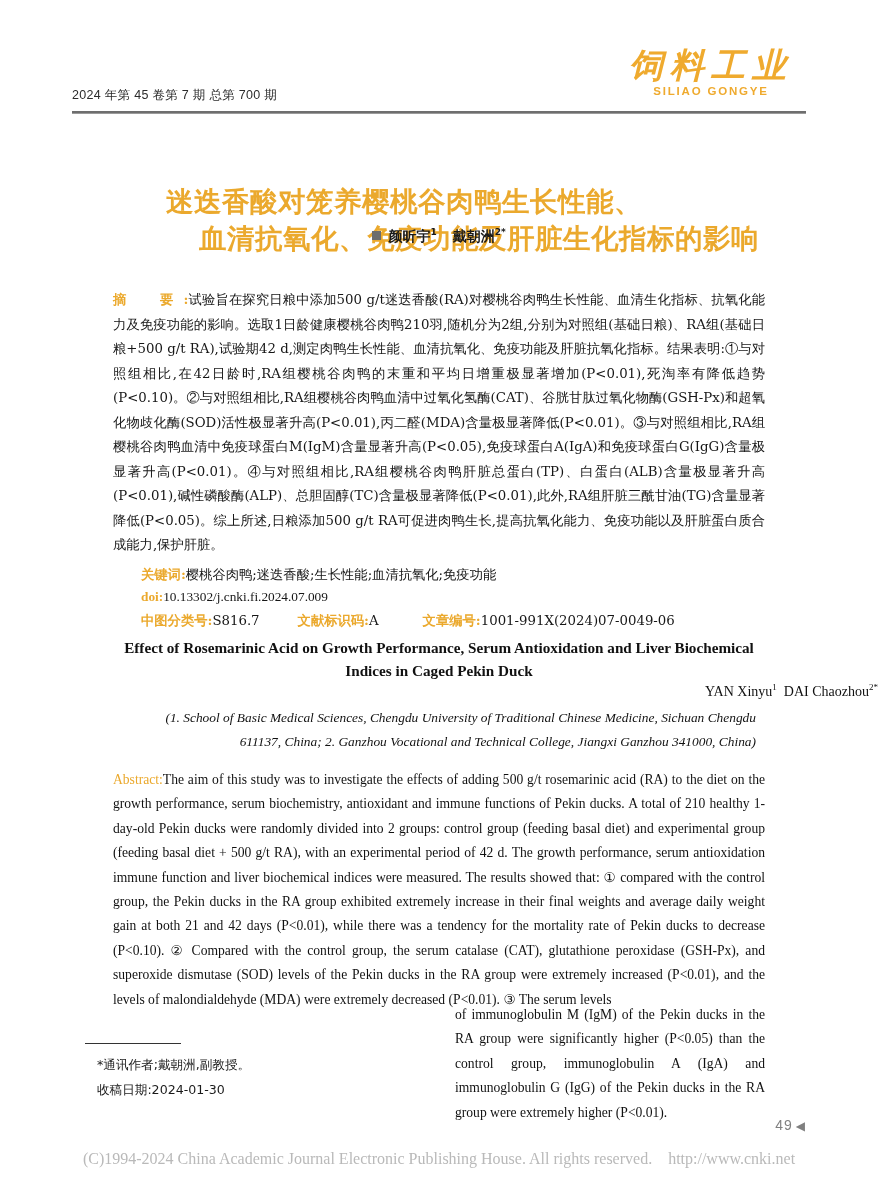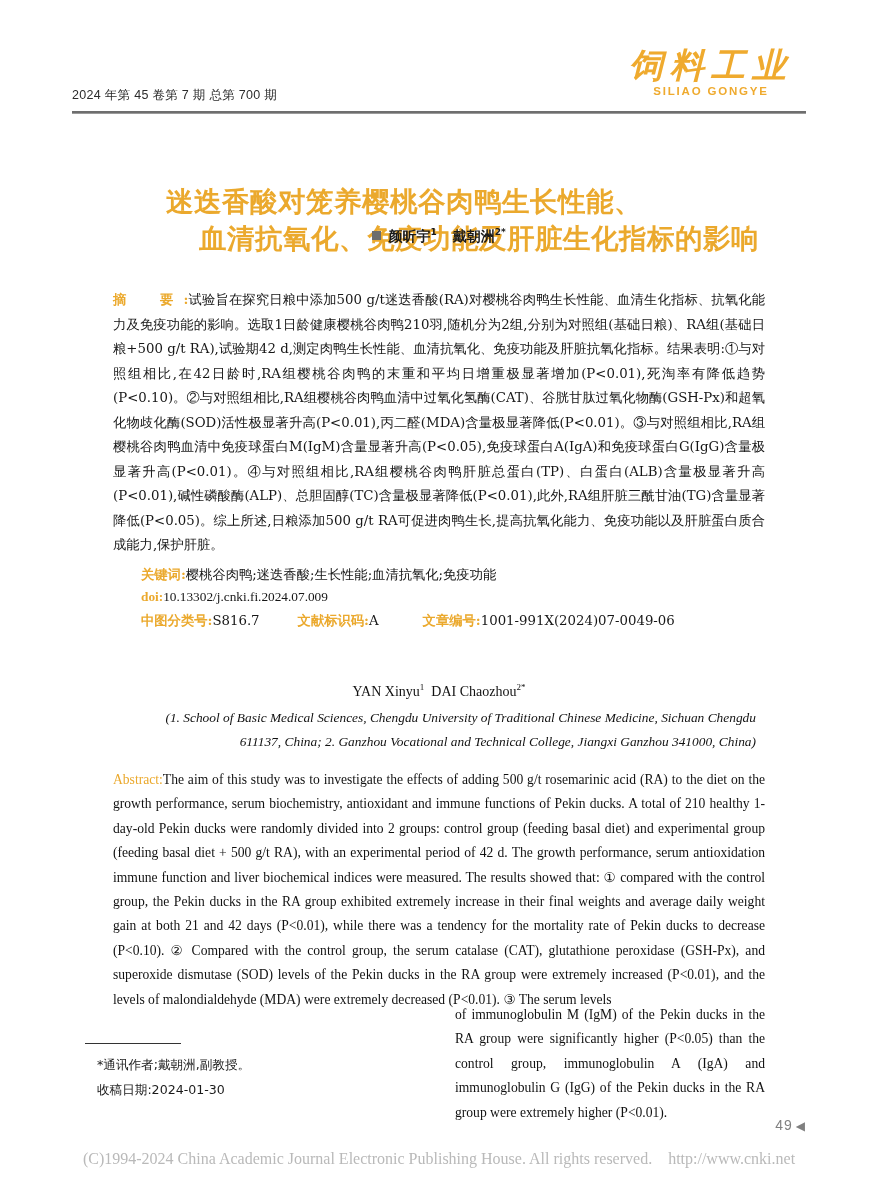--- a/index.html
+++ b/index.html
@@ -185,21 +185,21 @@
     font-family: "Liberation Serif", "DejaVu Serif", serif;
     font-size: 15.2px;
     font-weight: bold;
     line-height: 23px;
     color: #111;
   }
   .en-authors {
     position: absolute;
     top: 684px;
     left: 0; right: 0;
-    text-align: center;
+    text-align: right;
     font-family: "Liberation Serif", "DejaVu Serif", serif;
     font-size: 14px;
     color: #111;
   }
   .en-affil {
     position: absolute;
     top: 706px;
     left: 126px;
     width: 630px;
     text-align: right;
@@ -311,20 +311,24 @@
   </div>
 
   <div class="doi-line">
     <span class="lbl-gold">doi</span><span class="lbl-gold">:</span><span>10.13302/j.cnki.fi.2024.07.009</span>
   </div>
 
   <div class="clsline">
     <span class="lbl-gold">中图分类号</span><span class="lbl-gold">:</span><span>S816.7</span><span class="gap1"></span><span class="lbl-gold">文献标识码</span><span class="lbl-gold">:</span><span>A</span><span class="gap2"></span><span class="lbl-gold">文章编号</span><span class="lbl-gold">:</span><span>1001-991X(2024)07-0049-06</span>
   </div>
 
+  <div class="en-title">
+    <div>Effect of Rosemarinic Acid on Growth Performance, Serum Antioxidation and Liver Biochemical</div>
+    <div>Indices in Caged Pekin Duck</div>
+  </div>
 
   <div class="en-authors">
     <span>YAN Xinyu</span><sup>1</sup>&nbsp; <span>DAI Chaozhou</span><sup>2*</sup>
   </div>
   <div class="en-affil">(1. School of Basic Medical Sciences, Chengdu University of Traditional Chinese Medicine, Sichuan Chengdu 611137, China; 2. Ganzhou Vocational and Technical College, Jiangxi Ganzhou 341000, China)</div>
 
   <div class="en-abs">
     <span class="abs-label">Abstract</span><span class="abs-label">:</span><span>The aim of this study was to investigate the effects of adding 500 g/t rosemarinic acid (RA) to the diet on the growth performance, serum biochemistry, antioxidant and immune functions of Pekin ducks. A total of 210 healthy 1-day-old Pekin ducks were randomly divided into 2 groups: control group (feeding basal diet) and experimental group (feeding basal diet + 500 g/t RA), with an experimental period of 42 d. The growth performance, serum antioxidation immune function and liver biochemical indices were measured. The results showed that: ① compared with the control group, the Pekin ducks in the RA group exhibited extremely increase in their final weights and average daily weight gain at both 21 and 42 days (P&lt;0.01), while there was a tendency for the mortality rate of Pekin ducks to decrease (P&lt;0.10). ② Compared with the control group, the serum catalase (CAT), glutathione peroxidase (GSH-Px), and superoxide dismutase (SOD) levels of the Pekin ducks in the RA group were extremely increased (P&lt;0.01), and the levels of malondialdehyde (MDA) were extremely decreased (P&lt;0.01). ③ The serum levels</span>
   </div>
   <div class="en-abs-tail">of immunoglobulin M (IgM) of the Pekin ducks in the RA group were significantly higher (P&lt;0.05) than the control group, immunoglobulin A (IgA) and immunoglobulin G (IgG) of the Pekin ducks in the RA group were extremely higher (P&lt;0.01).</div>

